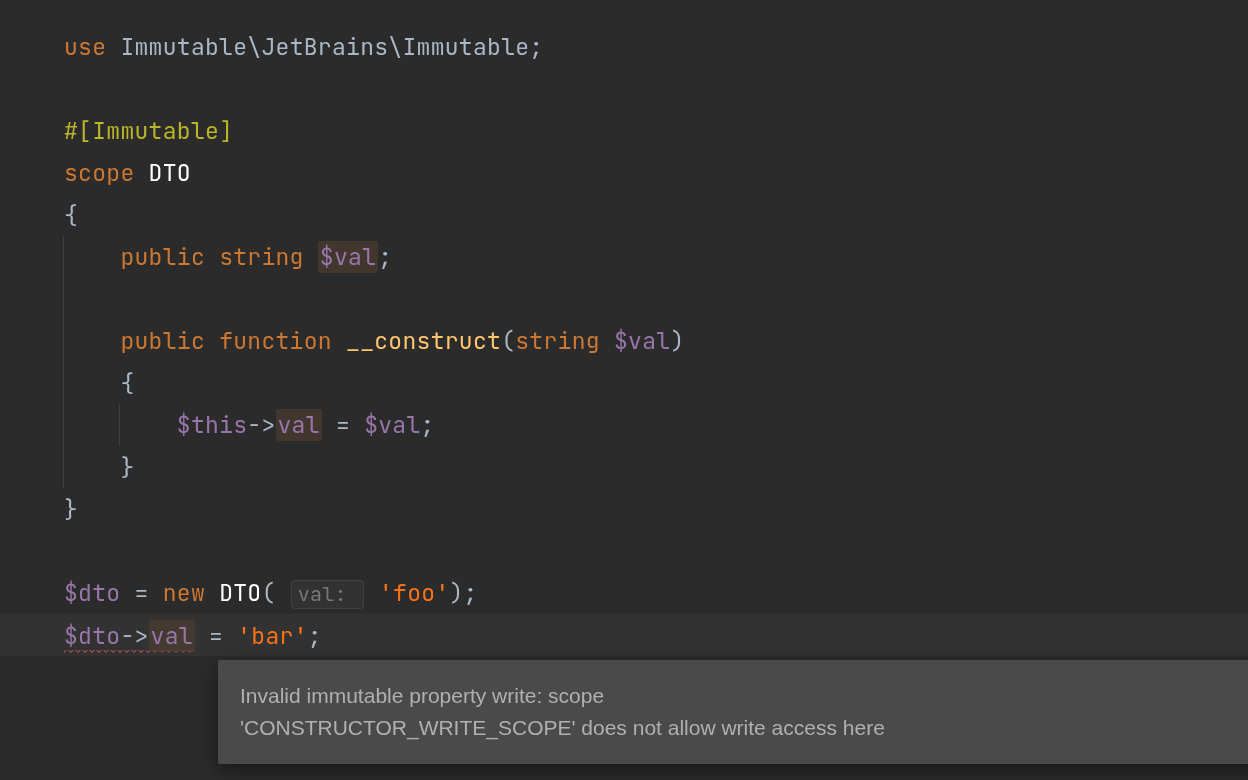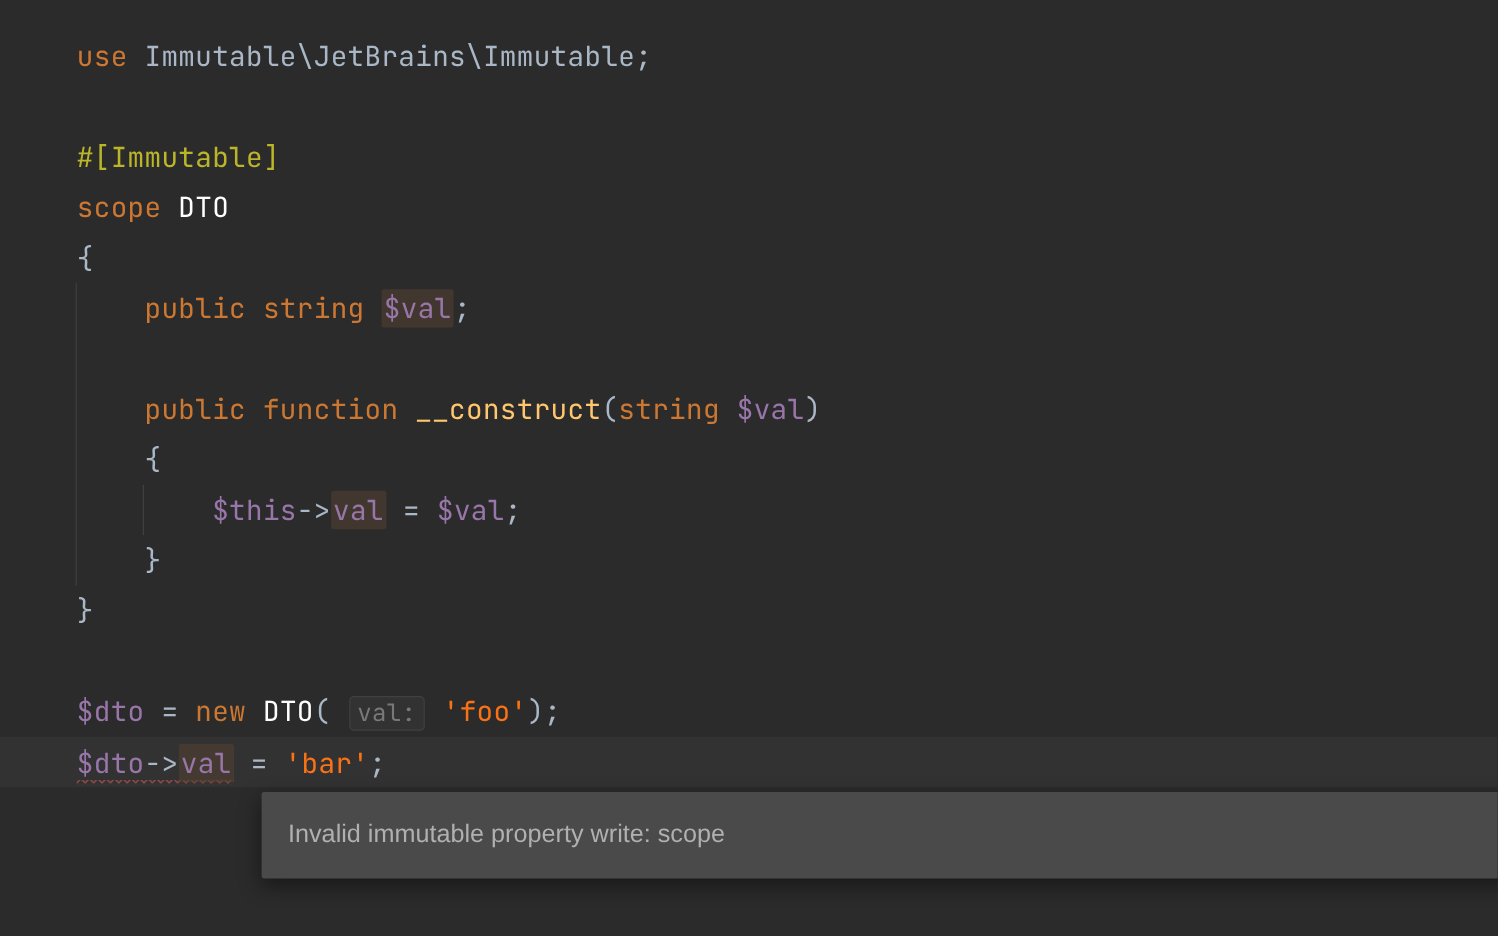--- a/index.html
+++ b/index.html
@@ -44,21 +44,21 @@
   .var  { color: #9876AA; }        
   .str  { color: #f97316; }        
   .prop { color: #9876AA; }        
   .op   { color: #A9B7C6; }
   .brace{ color: #A9B7C6; }
   .hint {
     color: #787878;
     background: rgba(120,120,120,0.1);
     border: 1px solid rgba(120,120,120,0.22);
     border-radius: 4px;
-    padding: 0 6px 1px 6px;
+    padding: 0 16px 1px 6px;
     font-size: 20px;
     margin: 0 1px;
   }
   .usage {
     background: rgba(80,64,48,0.6);
     border-radius: 2px;
     padding: 1px 2px;
   }
 
   .guide {
@@ -148,13 +148,14 @@
 <span class="squiggle"><span class="var">$dto</span><span class="op">-&gt;</span><span class="prop usage">val</span></span><span class="op"> = </span><span class="str">'bar'</span><span class="op">;</span></pre>
 </div>
 
 <div class="tooltip">
   <div class="more-icon">
     <span></span>
       <span></span>
       <span></span>
   </div>
   <div>Invalid immutable property write: scope</div>
+  <div>'CONSTRUCTOR_WRITE_SCOPE' does not allow write access here</div>
 </div>
 
 </body></html>

